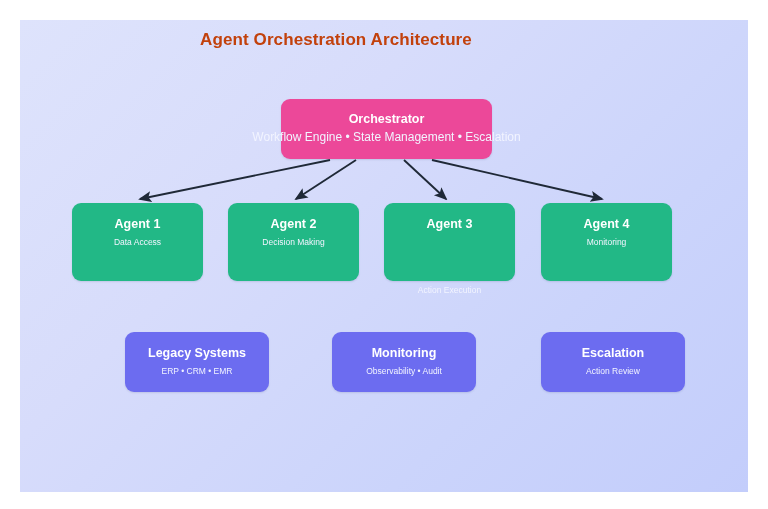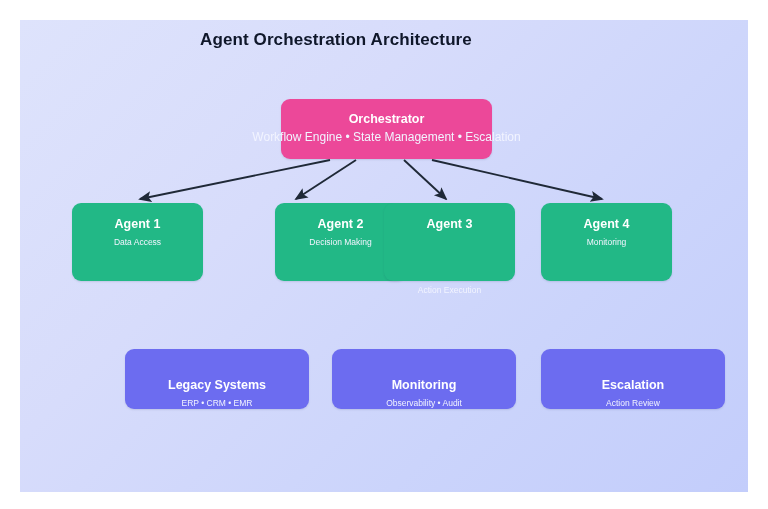--- a/index.html
+++ b/index.html
@@ -30,21 +30,21 @@
   }
 
   #diagram-title {
     position: absolute;
     left: 0;
     top: 30px;
     width: 672px;
     text-align: center;
     font-size: 17px;
     font-weight: bold;
-    color: #0f172a;
+    color: #c2410c;
     letter-spacing: 0.1px;
   }
 
   .node {
     position: absolute;
     border-radius: 9px;
     box-sizing: border-box;
     display: flex;
     flex-direction: column;
     align-items: center;
@@ -79,30 +79,30 @@
   #node-orchestrator .node-sub { font-size: 12px; }
 
   .agent-node {
     top: 203px;
     width: 131px;
     height: 78px;
     background: #22b886;
     padding-top: 13px;
   }
   #node-agent-1 { left: 72px; }
-  #node-agent-2 { left: 228px; margin-left: 47px; }
+  #node-agent-2 { left: 228px; }
   #node-agent-3 { left: 384px; gap: 48px; }
   #node-agent-4 { left: 541px; }
 
   .support-node {
-    top: 349px;
-    width: 184px;
+    top: 332px;
+    width: 144px;
     height: 60px;
     background: #6c6cf0;
-    padding-top: 28px;
+    padding-top: 13px;
   }
   #node-legacy-systems { left: 125px; }
   #node-monitoring-support { left: 332px; }
   #node-escalation { left: 541px; }
 
   #arrow-layer {
     position: absolute;
     left: 0;
     top: 0;
     width: 768px;

